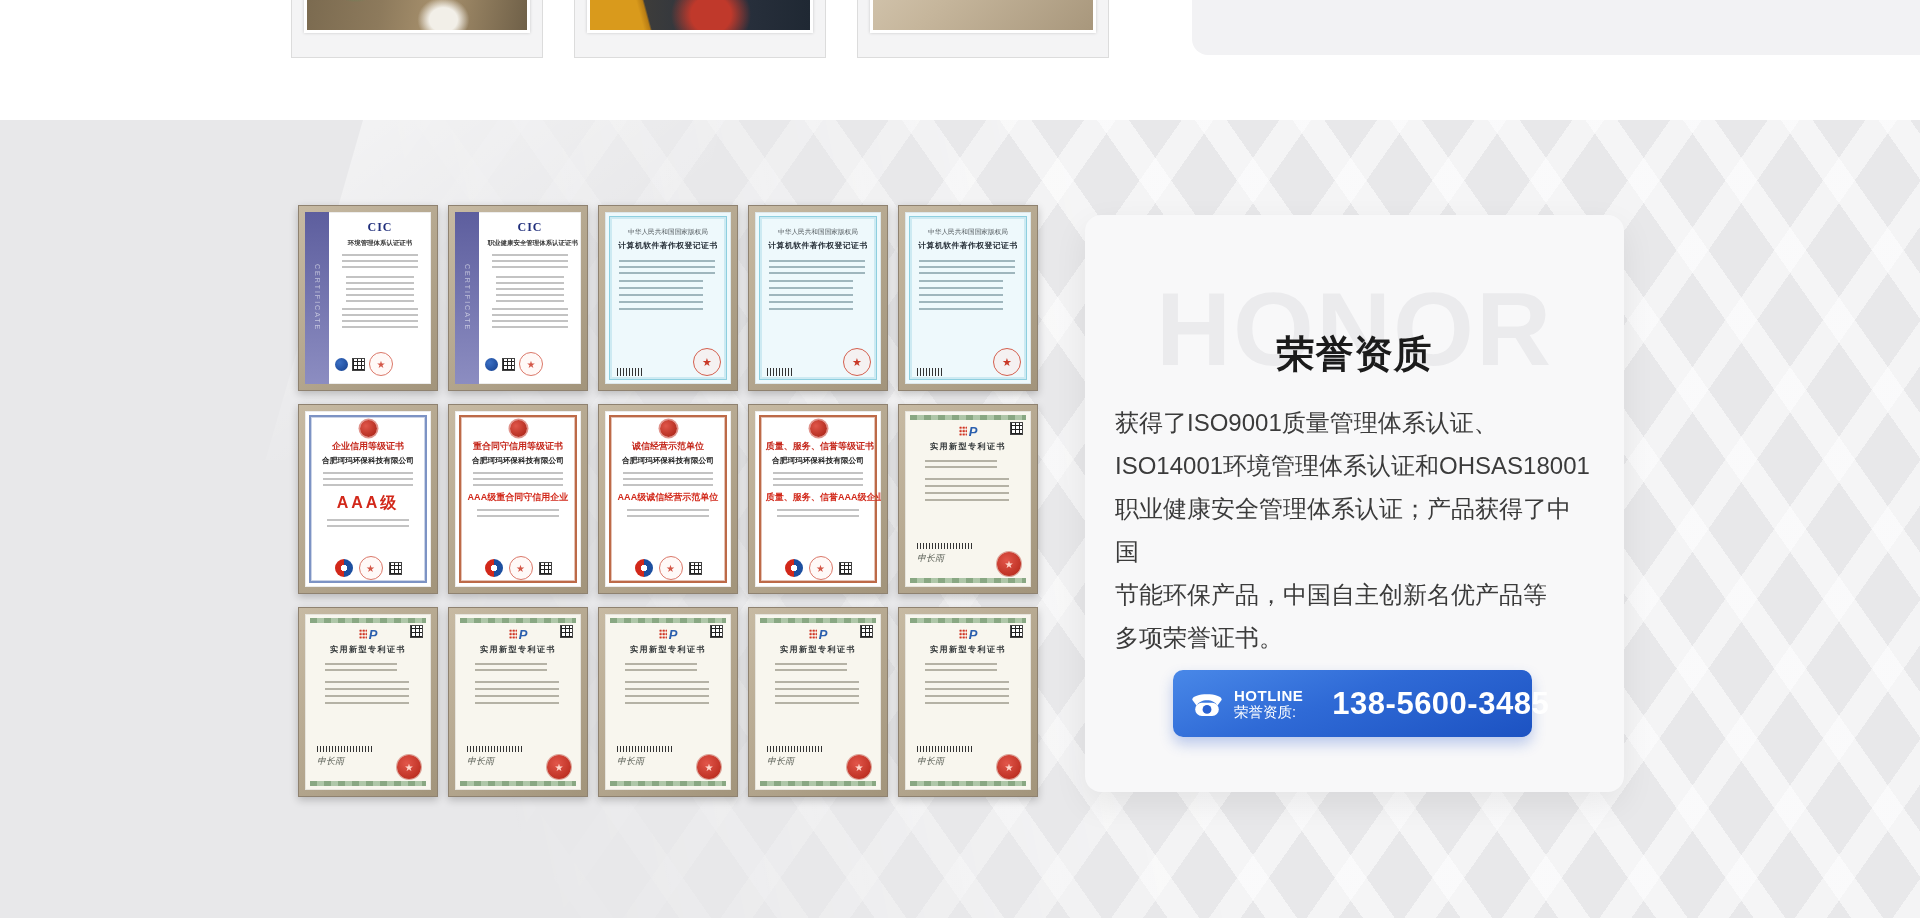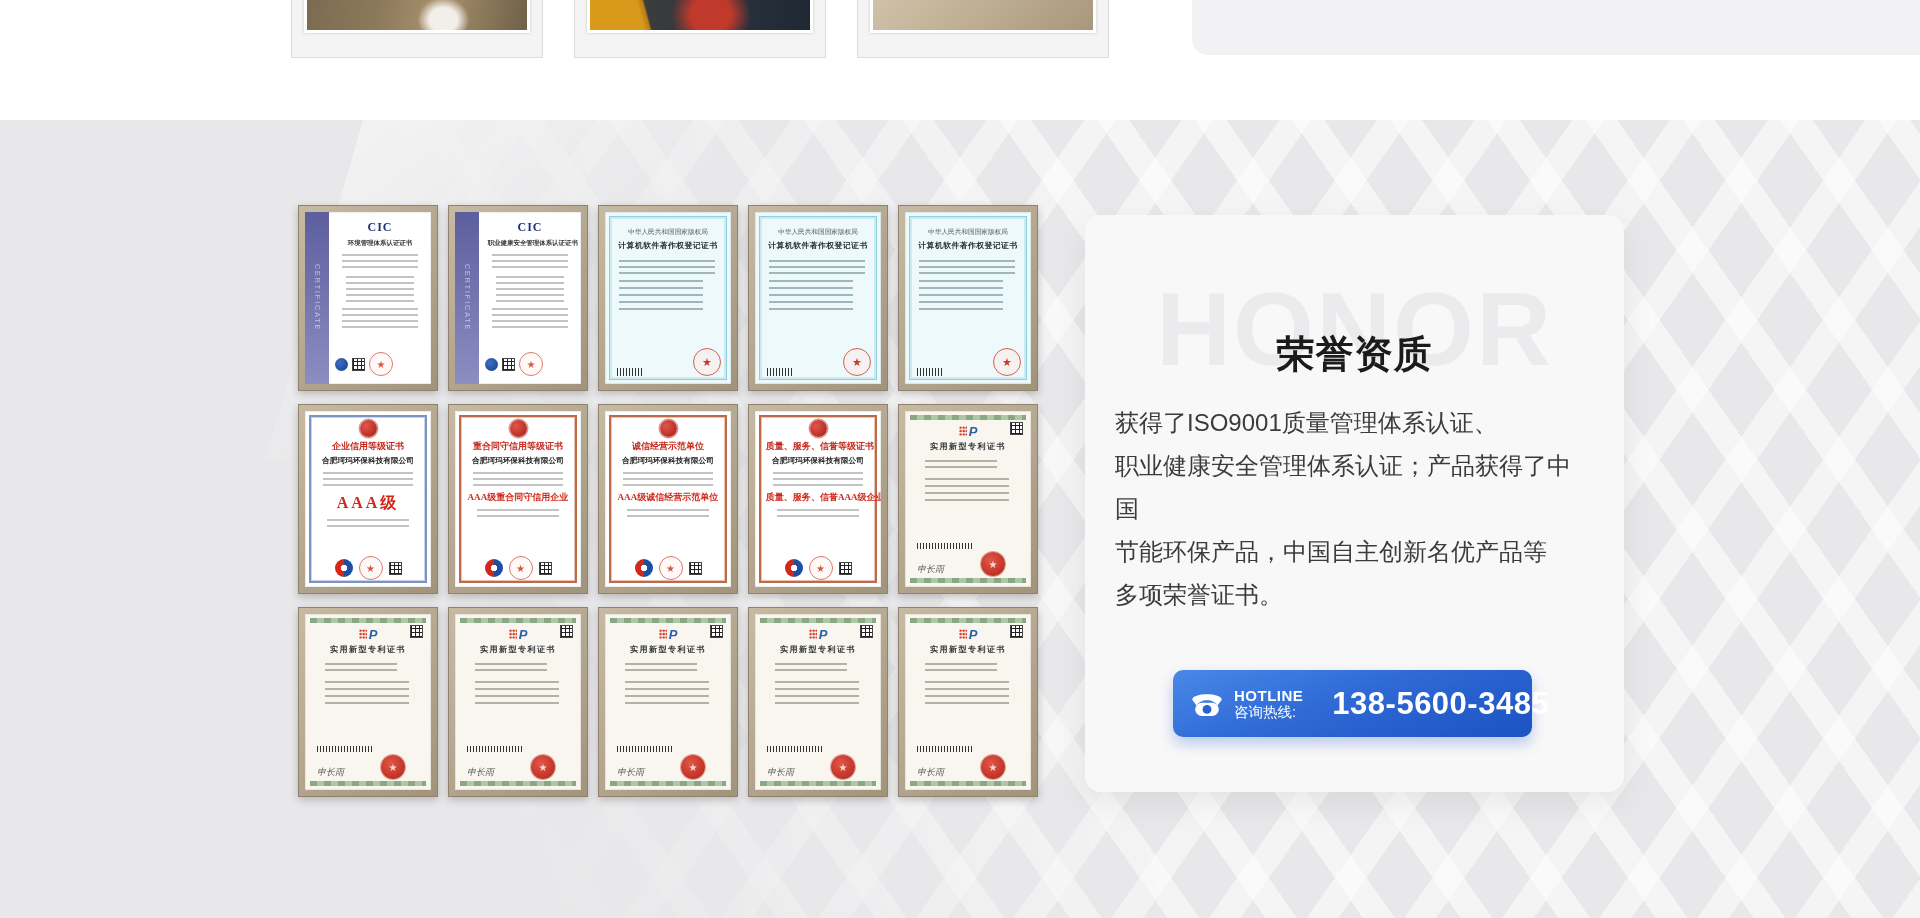--- a/index.html
+++ b/index.html
@@ -120,21 +120,21 @@
   .copyright .cpfoot{position:absolute;bottom:8px;left:12px;right:10px;display:flex;align-items:flex-end;justify-content:space-between;}
   .barcode{display:inline-block;width:26px;height:8px;background:repeating-linear-gradient(90deg,#333 0 1px,transparent 1px 3px);}
   .seal-badge{
     display:inline-flex;width:26px;height:26px;border-radius:50%;
     border:1.5px solid #d4604f;color:#c93a28;font-size:11px;
     align-items:center;justify-content:center;background:rgba(255,230,224,.4);
   }
   
   .credit .ornate{position:absolute;inset:4px;border:2px solid #bd6a48;box-shadow:inset 0 0 0 1px rgba(189,106,72,.4);pointer-events:none;}
   .credit.blue .ornate{border-color:#7d93c4;box-shadow:inset 0 0 0 1px rgba(125,147,196,.4);}
-  .credit .cbody{position:relative;height:100%;text-align:center;padding:7px 8px 0;box-sizing:border-box;font-family:Liberation Serif, serif;}
+  .credit .cbody{position:relative;height:100%;text-align:center;padding:7px 8px 0;box-sizing:border-box;}
   .emblem{width:17px;height:17px;border-radius:50%;margin:2px auto 3px;background:radial-gradient(circle at 35% 35%,#e0564a,#a41d10);box-shadow:0 0 0 1.5px rgba(196,40,25,.5);}
   .rtitle{color:#c5281c;font-weight:bold;font-size:9.5px;white-space:nowrap;transform:scale(.95);}
   .company{font-size:8.5px;font-weight:bold;color:#1f1f1f;margin-top:2px;white-space:nowrap;transform:scale(.9);}
   .credit .t1{height:14px;margin:5px 10px 0;}
   .grade{color:#d2281a;font-weight:bold;margin-top:5px;white-space:nowrap;}
   .grade.big{font-size:16px;letter-spacing:3px;margin-top:7px;}
   .grade.small{font-size:9.5px;transform:scale(.95);}
   .credit .t2{height:12px;margin:5px 14px 0;}
   .credit .cfoot{position:absolute;bottom:7px;left:0;right:0;display:flex;justify-content:center;align-items:center;gap:6px;}
   .seal-cn{display:inline-block;width:18px;height:18px;border-radius:50%;background:
@@ -151,21 +151,21 @@
   .patent .paper::after{bottom:4px;}
   .patent .pqr{position:absolute;top:11px;right:8px;}
   .patent .cbody{position:relative;height:100%;text-align:center;padding:13px 8px 0;box-sizing:border-box;}
   .plogo{display:flex;align-items:center;justify-content:center;gap:2px;height:14px;}
   .plogo .dots{width:8px;height:10px;background:radial-gradient(circle,#d03322 1.1px,transparent 1.4px) 0 0/3.2px 3.4px;}
   .plogo .pP{font-weight:bold;font-style:italic;font-size:13px;color:#2b5fae;line-height:1;}
   .ptitle{font-size:8.5px;font-weight:bold;color:#33383a;letter-spacing:1.5px;margin-top:3px;white-space:nowrap;transform:scale(.95);}
   .patent .t1{height:12px;margin:7px 26px 0 12px;background:repeating-linear-gradient(180deg,#b5b2a5 0 2px,transparent 2px 6px);}
   .patent .t2{height:26px;margin:6px 14px 0 12px;background:repeating-linear-gradient(180deg,#b5b2a5 0 2px,transparent 2px 7px);}
   .patent .bc{position:absolute;left:12px;bottom:38px;width:56px;height:6px;}
-  .psig{position:absolute;bottom:11px;left:12px;right:26px;display:flex;justify-content:space-between;align-items:flex-end;}
+  .psig{position:absolute;bottom:11px;left:12px;right:10px;display:flex;justify-content:space-between;align-items:flex-start;}
   .sig{font-size:9px;color:#5c6158;font-style:italic;font-family:"DejaVu Serif","Liberation Serif",serif;}
   .pseal{
     display:inline-flex;width:24px;height:24px;border-radius:50%;
     background:radial-gradient(circle at 40% 35%,#e2564a,#b02315);color:#ffd9ce;font-size:10px;
     align-items:center;justify-content:center;box-shadow:0 0 0 1px rgba(176,35,21,.4);
   }
   
   .honor-card{
     position:absolute;left:1085px;top:215px;width:539px;height:577px;
     background:#f8f8f9;border-radius:16px;box-shadow:0 12px 34px rgba(0,0,0,.07);
@@ -497,29 +497,30 @@
     </div>
   </div>
 
 </div>
 
 <div class="honor-card">
   <div class="watermark">HONOR</div>
   <div class="card-title">荣誉资质</div>
   <div class="card-desc">
     <div>获得了ISO9001质量管理体系认证、</div>
+    <div>ISO14001环境管理体系认证和OHSAS18001</div>
     <div>职业健康安全管理体系认证；产品获得了中国</div>
     <div>节能环保产品，中国自主创新名优产品等</div>
     <div>多项荣誉证书。</div>
   </div>
   <button class="hotline-btn">
     <svg class="phone-icon" width="36" height="31" viewBox="0 0 48 42">
       <path d="M4 16 C4 6 44 6 44 16 L38 24 C34 14 14 14 10 24 Z" fill="#ffffff"></path>
       <rect x="8" y="20" width="32" height="18" rx="9" fill="#ffffff"></rect>
       <circle cx="24" cy="29" r="6" fill="#2a62d2"></circle>
     </svg>
     <span class="hotline-labels">
       <span class="hotline-en">HOTLINE</span>
-      <span class="hotline-zh">咨询热线:</span>
+      <span class="hotline-zh">荣誉资质:</span>
     </span>
     <span class="hotline-number">138-5600-3485</span>
   </button>
 </div>
 
 </body></html>

